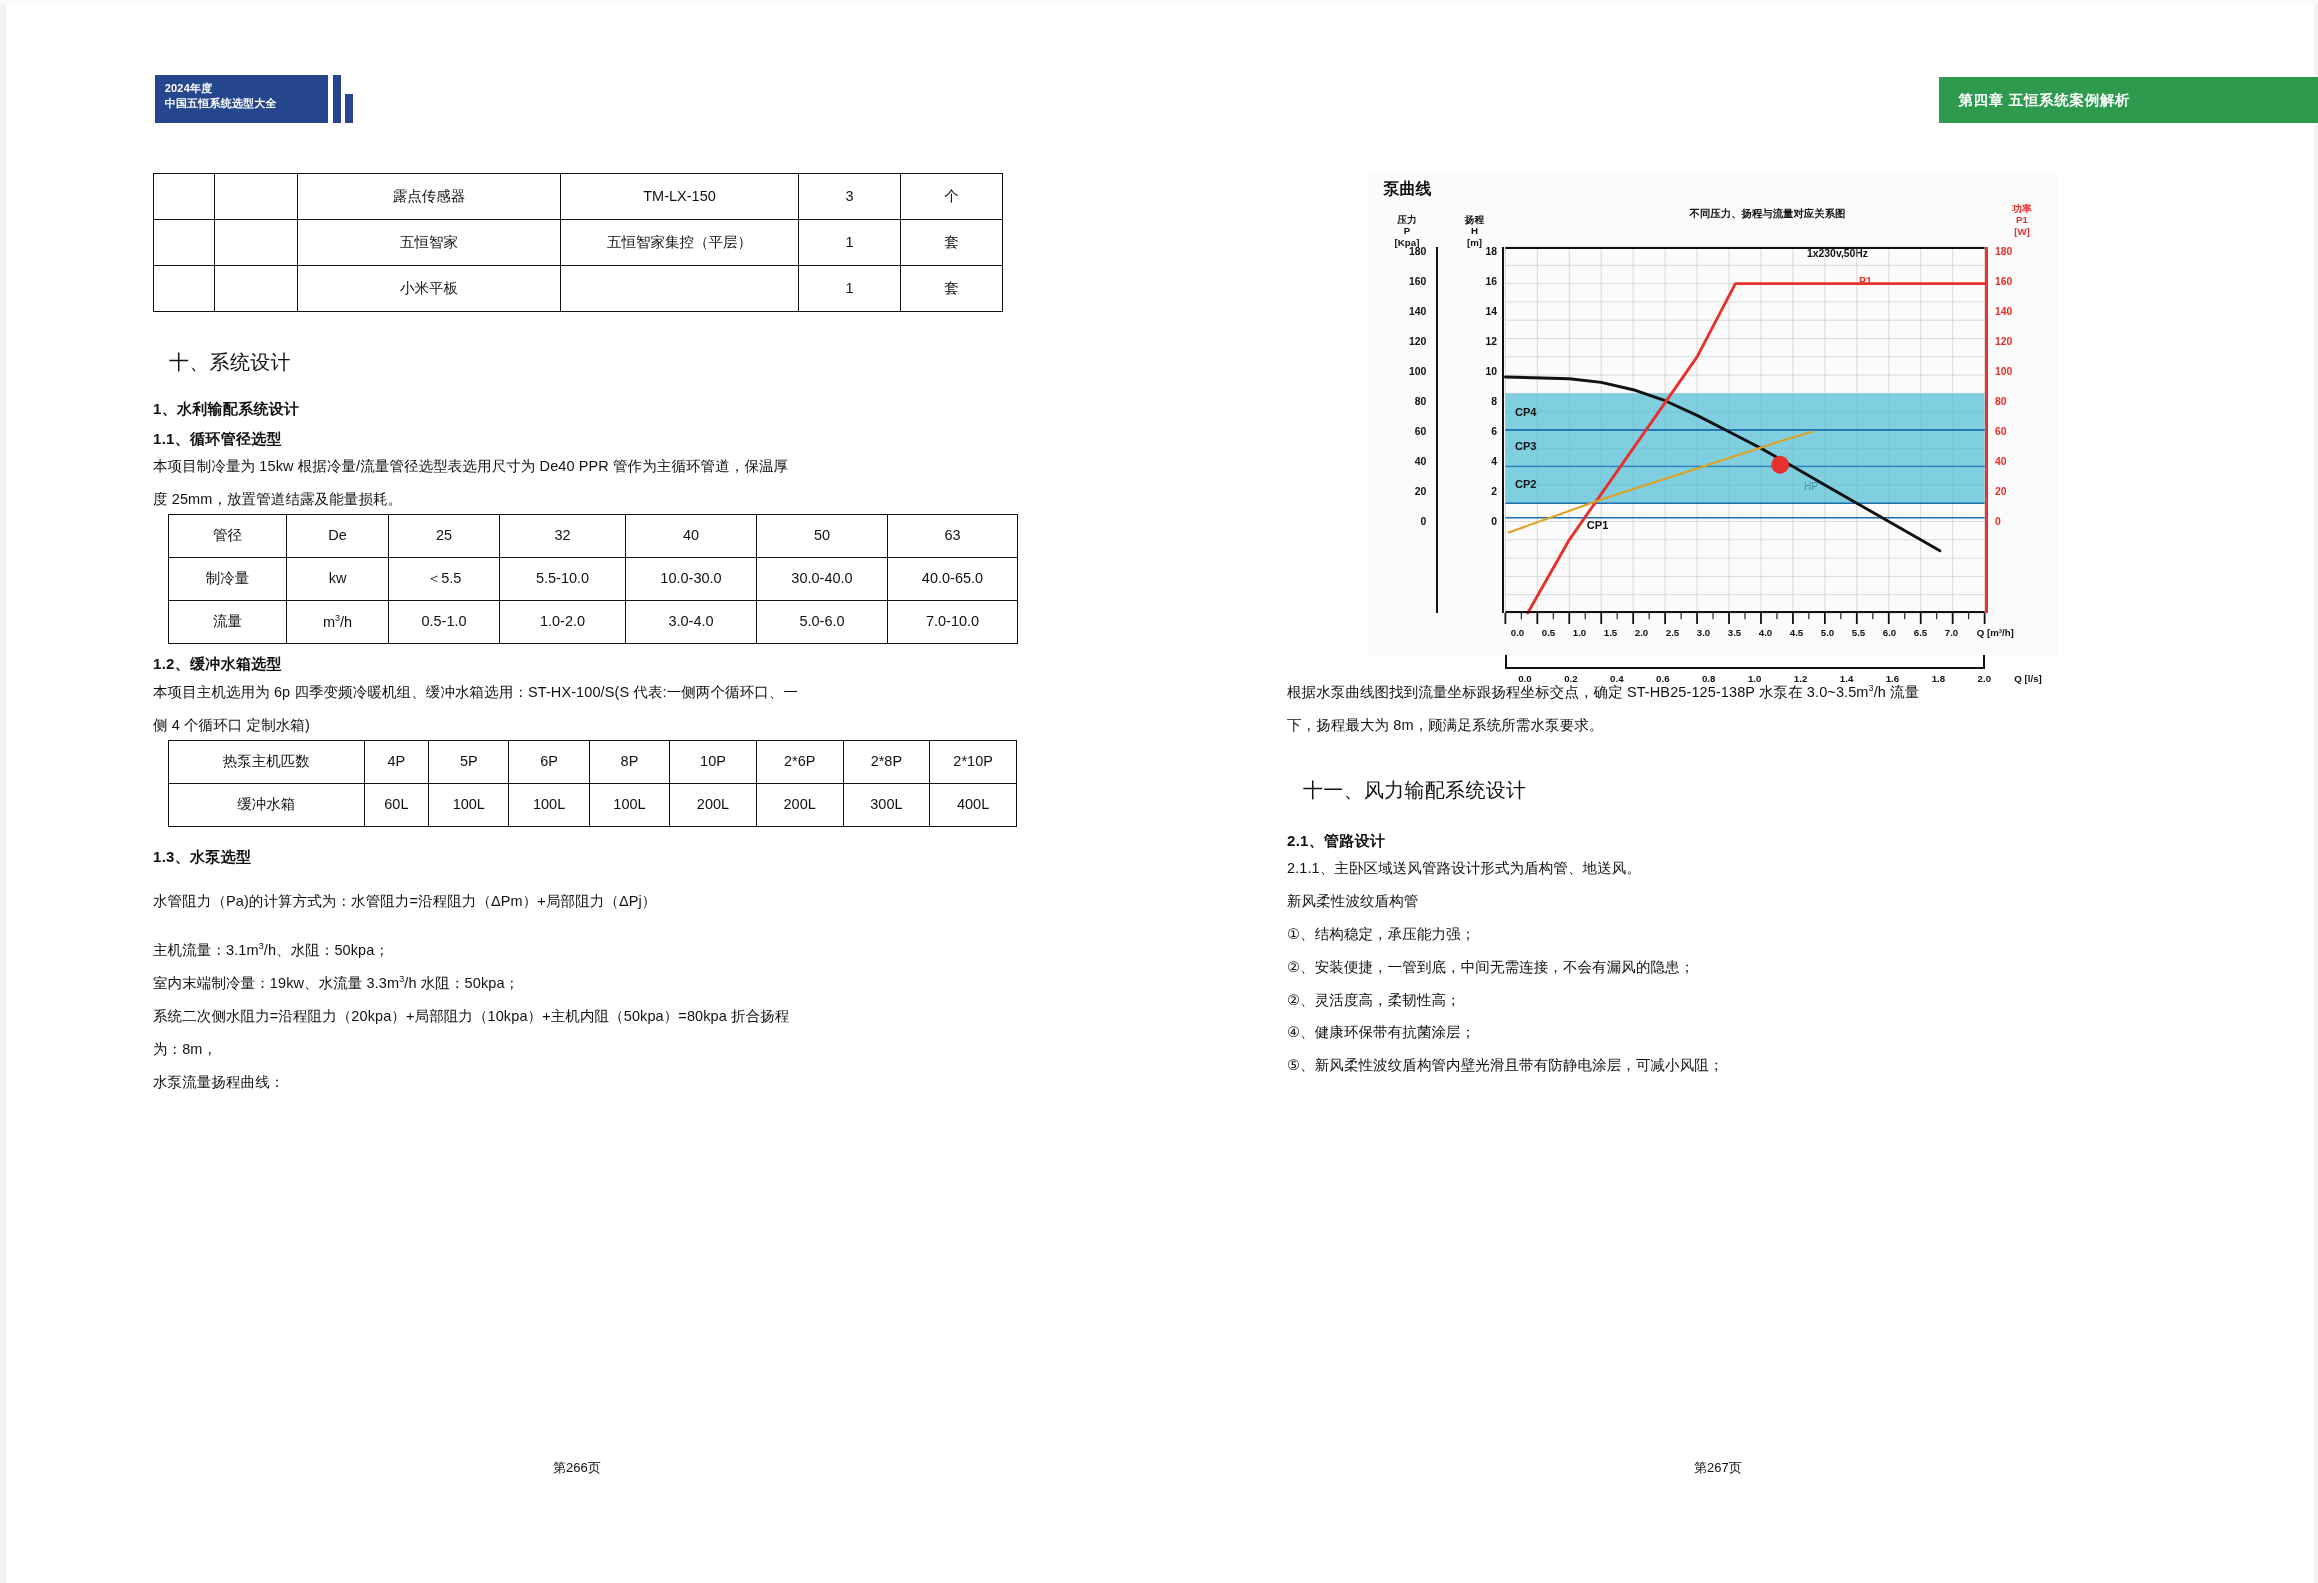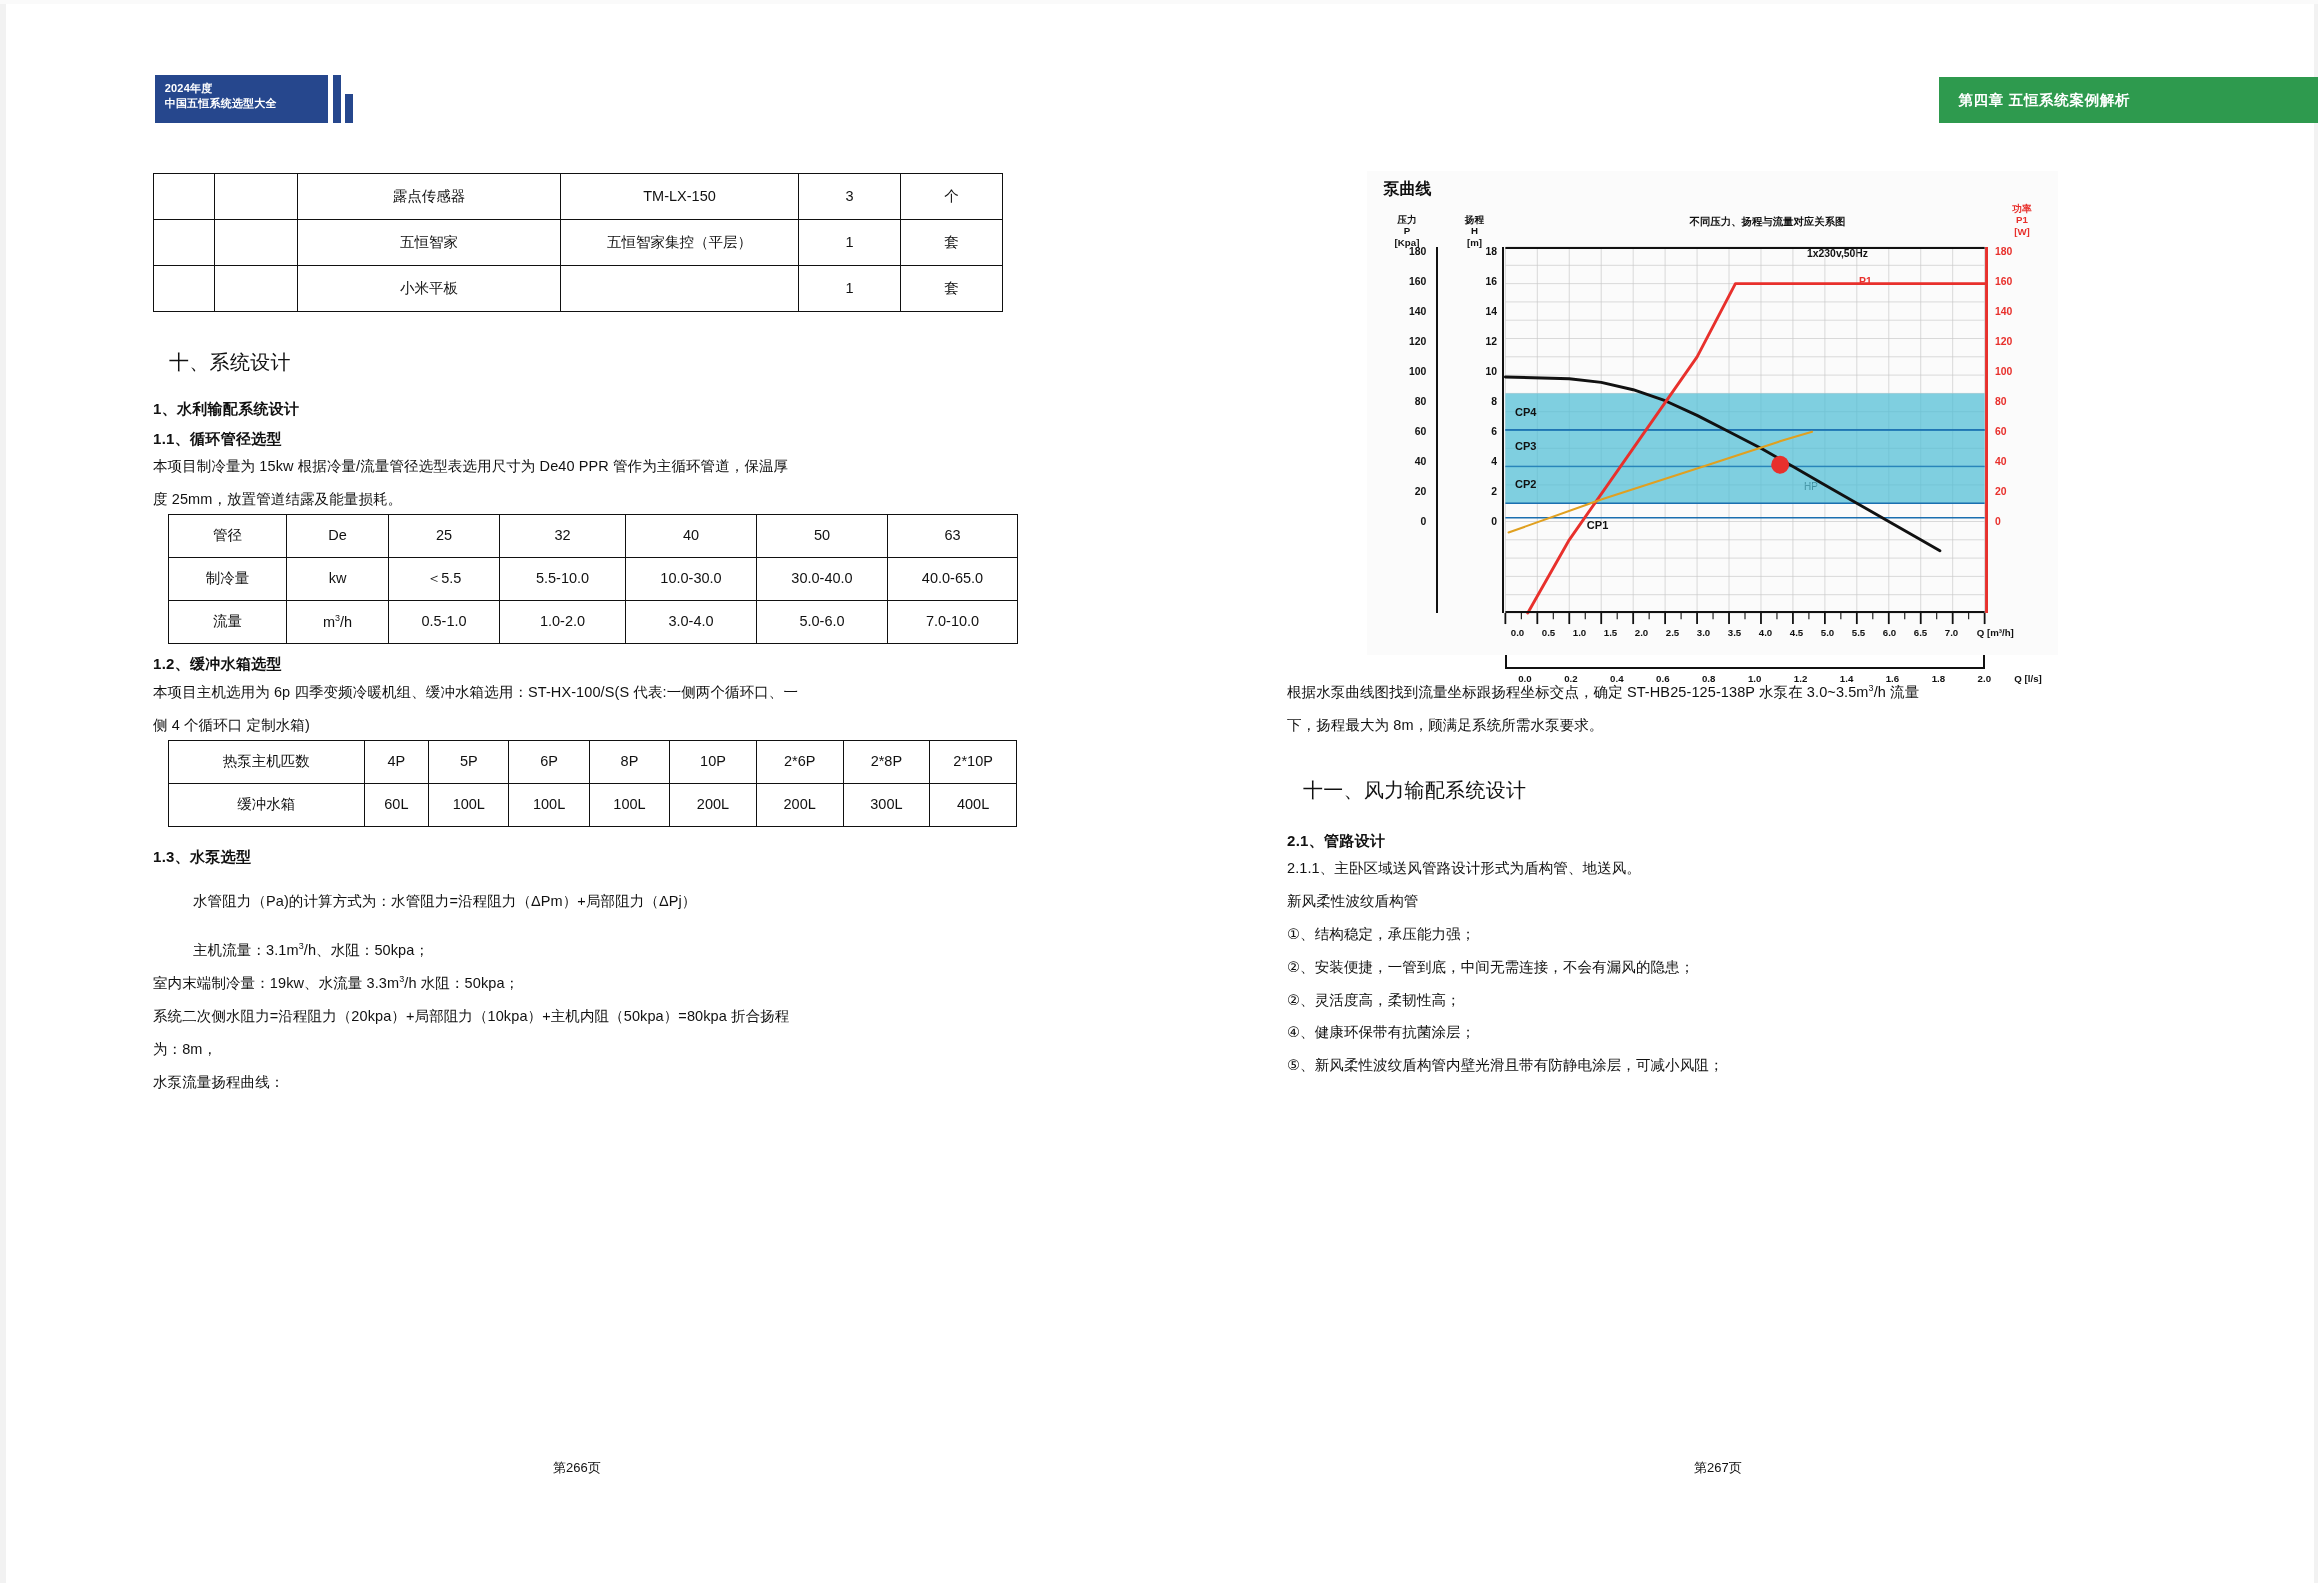--- a/index.html
+++ b/index.html
@@ -86,21 +86,21 @@
     font-size: 15px; font-weight: 700; margin: 23.5px 0 0 0; letter-spacing: 0.3px;
   }
   h4.sec-min {
     font-size: 15px; font-weight: 700; margin: 11px 0 0 0; letter-spacing: 0.3px;
   }
   p.body {
     font-size: 14.5px; line-height: 2.07; margin: 8.3px 0 0 0; color:#111;
     letter-spacing: 0.1px;
   }
   p.body.tight { margin-top: 2.8px; }
-  p.body.loose { margin-top: 19.4px; margin-left: 40px; }
+  p.body.loose { margin-top: 19.4px; }
   .sup { font-size: 9px; vertical-align: super; }
 
   
   .folio {
     position: absolute; font-size: 13px; color:#111;
   }
   #folio-left  { left: 553px;  top: 1459px; }
   #folio-right { left: 1694px; top: 1459px; }
 
   
@@ -114,21 +114,21 @@
     font-size: 16px; font-weight: 700; color:#111;
   }
   .ax-cap {
     position: absolute; font-size: 9.7px; font-weight: 700;
     text-align: center; line-height: 1.18; color:#111;
   }
   #cap-p  { left: 7px;  top: 43px;  width: 66px; }
   #cap-h  { left: 82px; top: 43px;  width: 51px; }
   #cap-p1 { left: 626px; top: 32px;  width: 58px; color:#e8302c; }
   .plot-head {
-    position:absolute; left: 221px; top: 44px; width: 359px;
+    position:absolute; left: 221px; top: 36px; width: 359px;
     font-size: 10.4px; font-weight: 700; text-align:center; color:#111;
   }
   .volt-label {
     position:absolute; left: 440px; top: 77px;
     font-size: 10.4px; font-weight:700; color:#111;
   }
   .p1-label {
     position:absolute; left: 492px; top: 105px;
     font-size: 10.4px; font-weight:700; color:#e8302c;
   }

